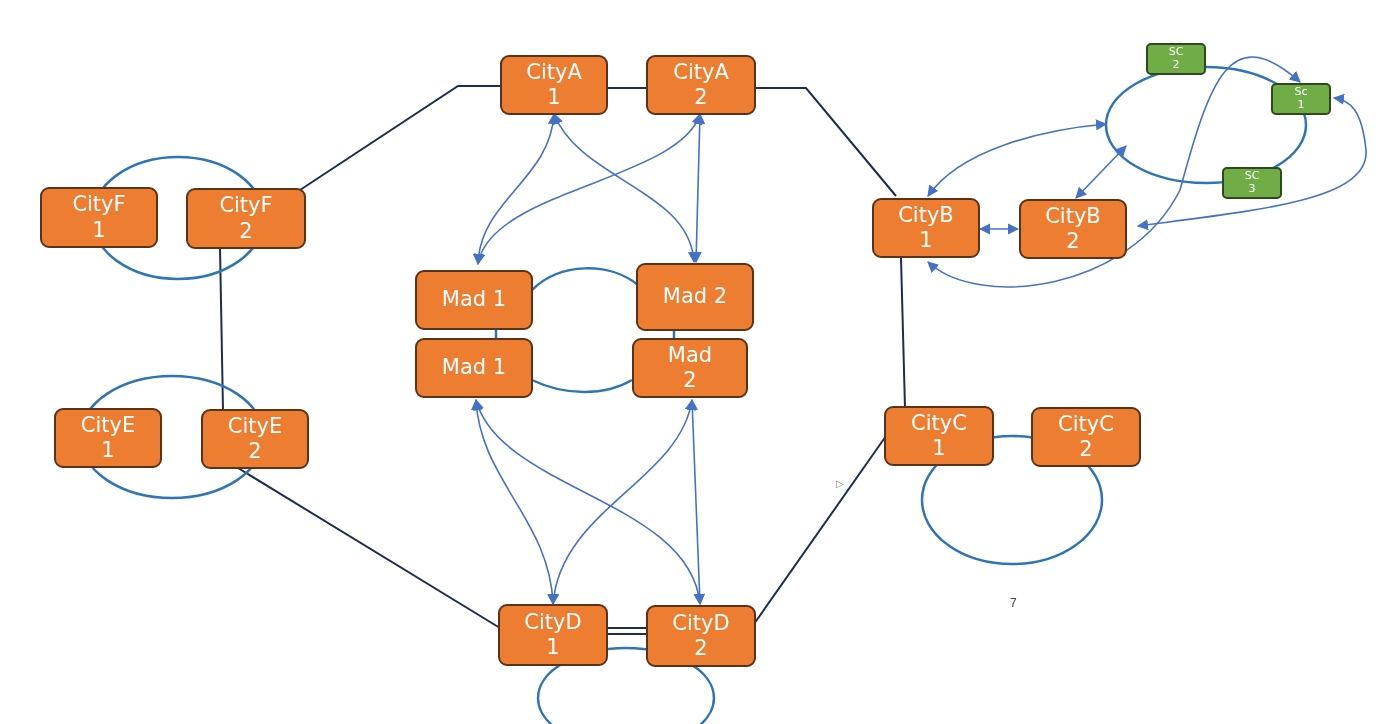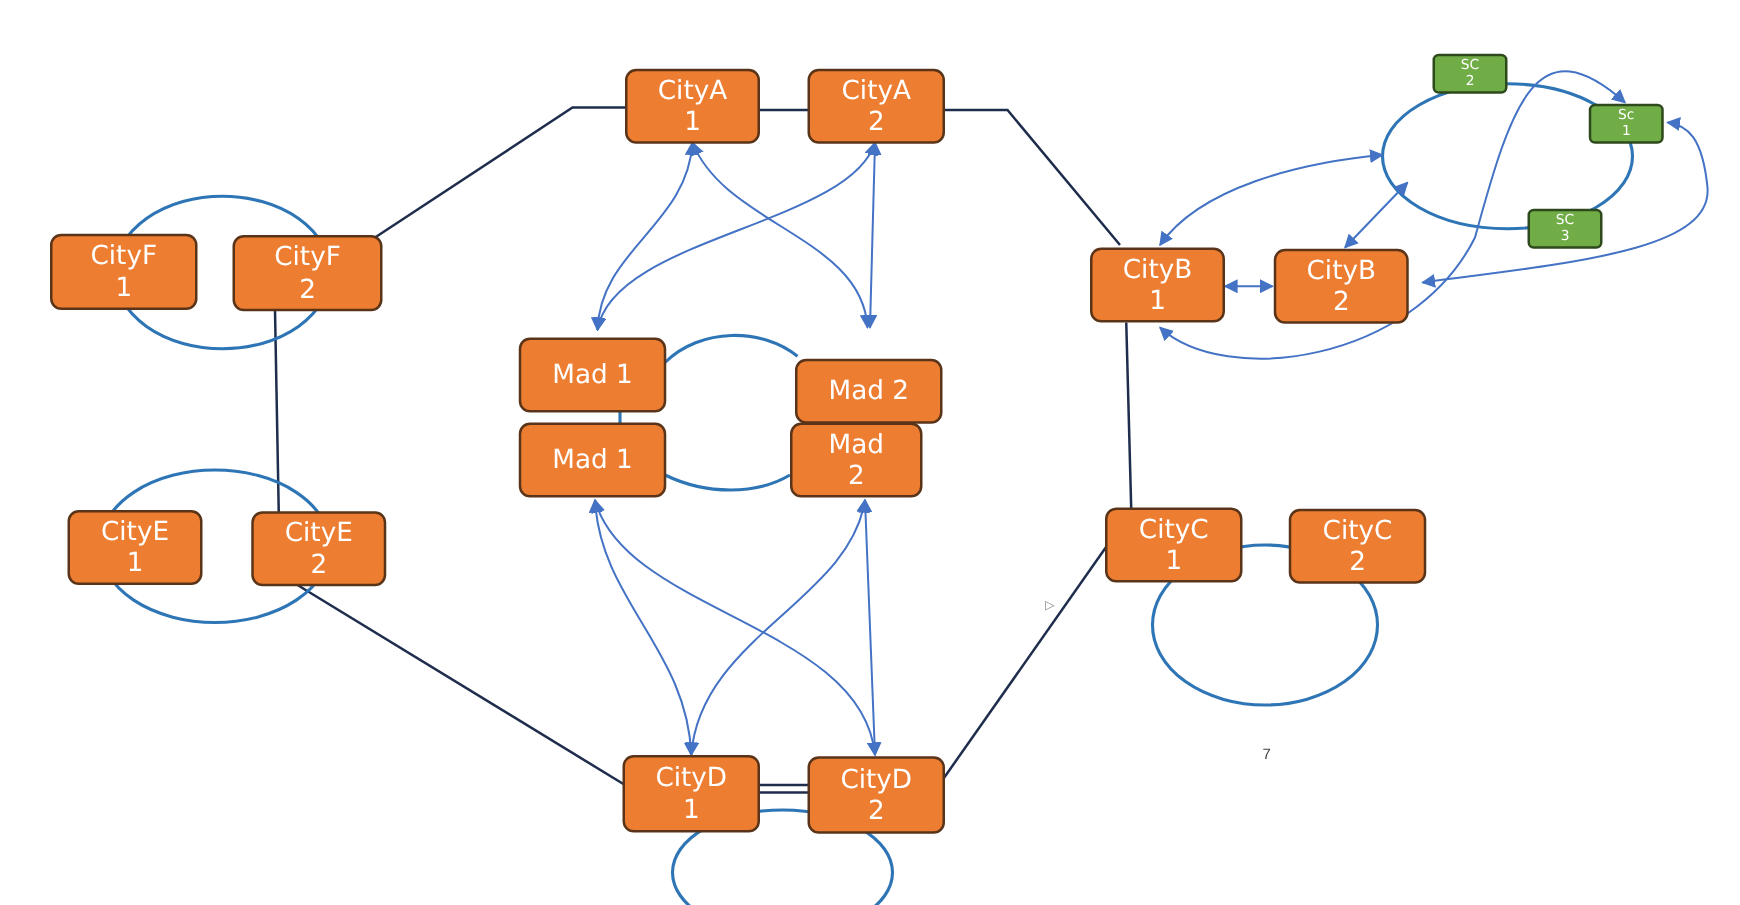--- a/index.html
+++ b/index.html
@@ -108,27 +108,27 @@
   <span>1</span>
 </div>
 <div class="node orange" style="left:186px;top:188px;width:120px;height:61px;">
   <span>CityF</span>
   <span>2</span>
 </div>
 
 <div class="node orange" style="left:415px;top:270px;width:118px;height:60px;">
   <span>Mad 1</span>
 </div>
-<div class="node orange" style="left:636px;top:263px;width:118px;height:52px;margin-top:24px;">
+<div class="node orange" style="left:636px;top:263px;width:118px;height:68px;">
   <span>Mad 2</span>
 </div>
 <div class="node orange" style="left:415px;top:338px;width:118px;height:60px;">
   <span>Mad 1</span>
 </div>
-<div class="node orange" style="left:632px;top:338px;width:106px;height:60px;">
+<div class="node orange" style="left:632px;top:338px;width:116px;height:60px;">
   <span>Mad</span>
   <span>2</span>
 </div>
 
 <div class="node green" style="left:1146px;top:43px;width:60px;height:32px;">
   <span>SC</span>
   <span>2</span>
 </div>
 <div class="node green" style="left:1271px;top:83px;width:60px;height:32px;">
   <span>Sc</span>

